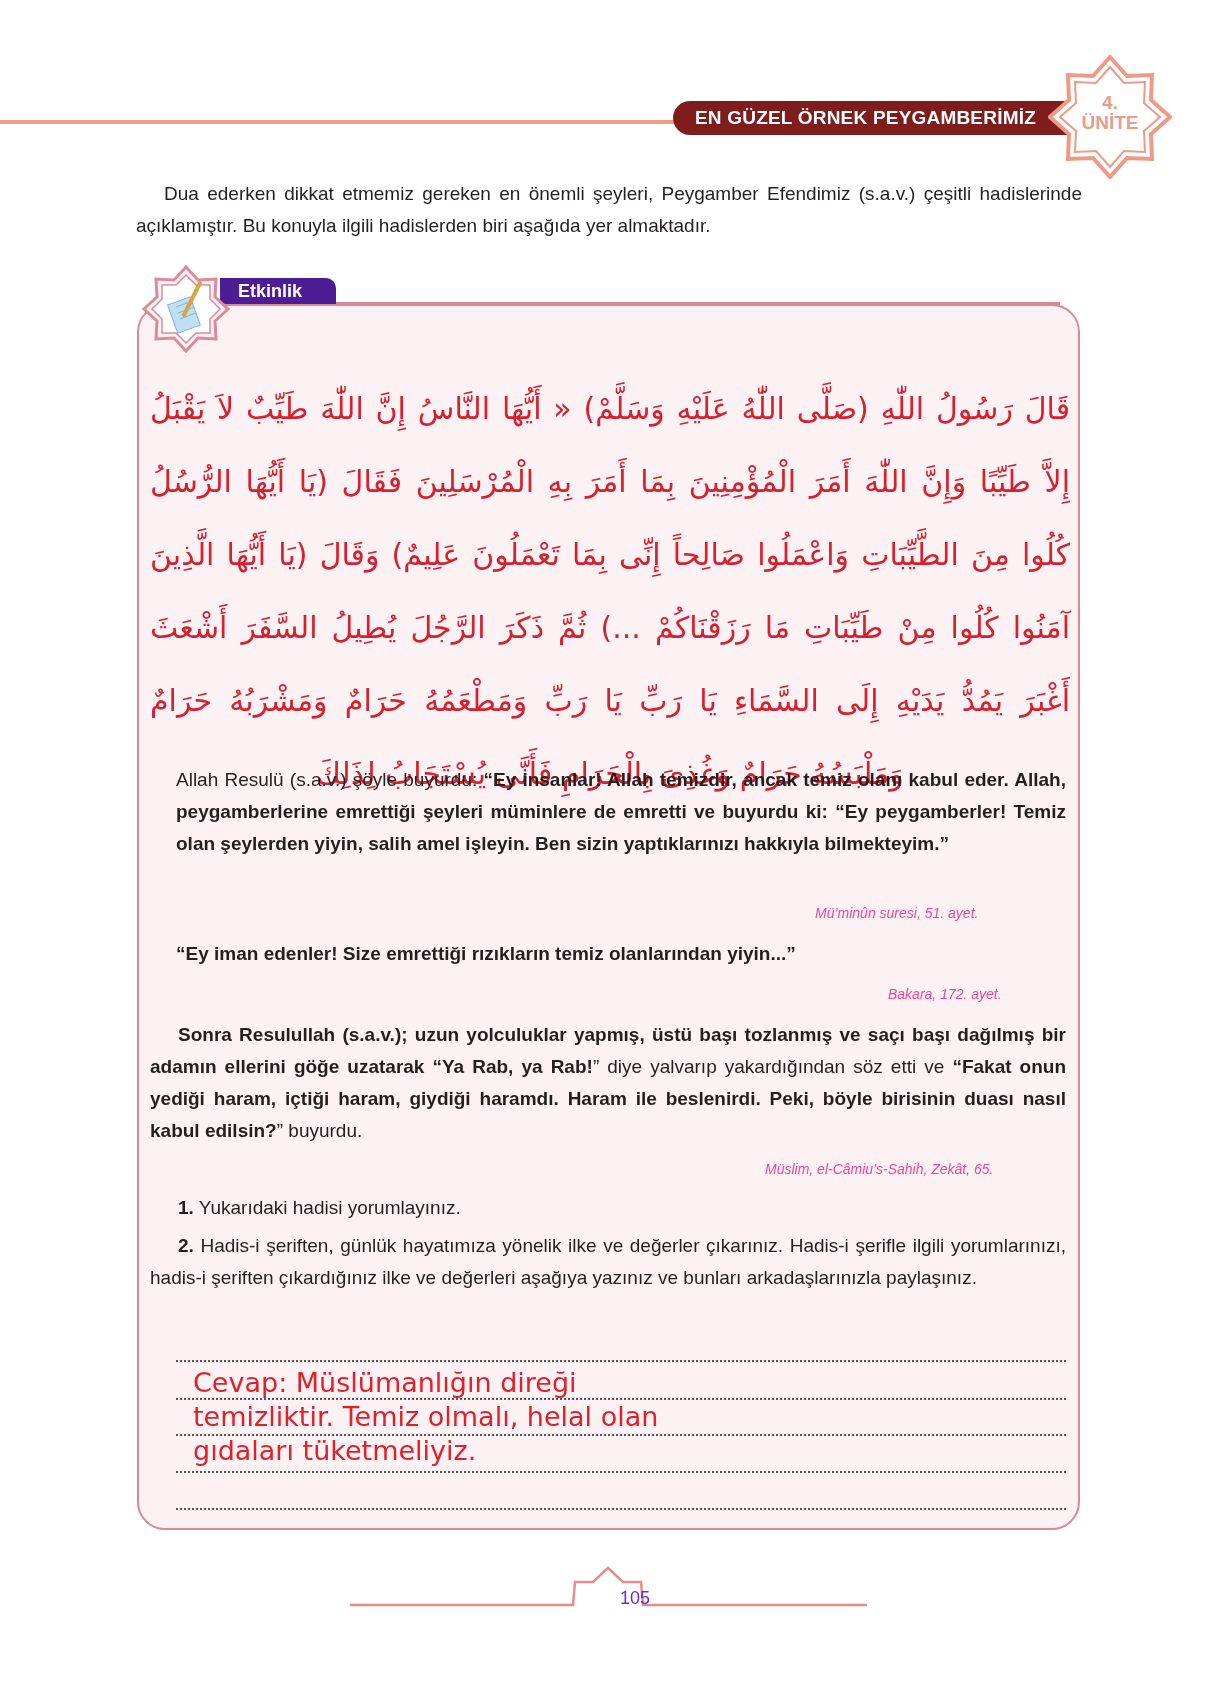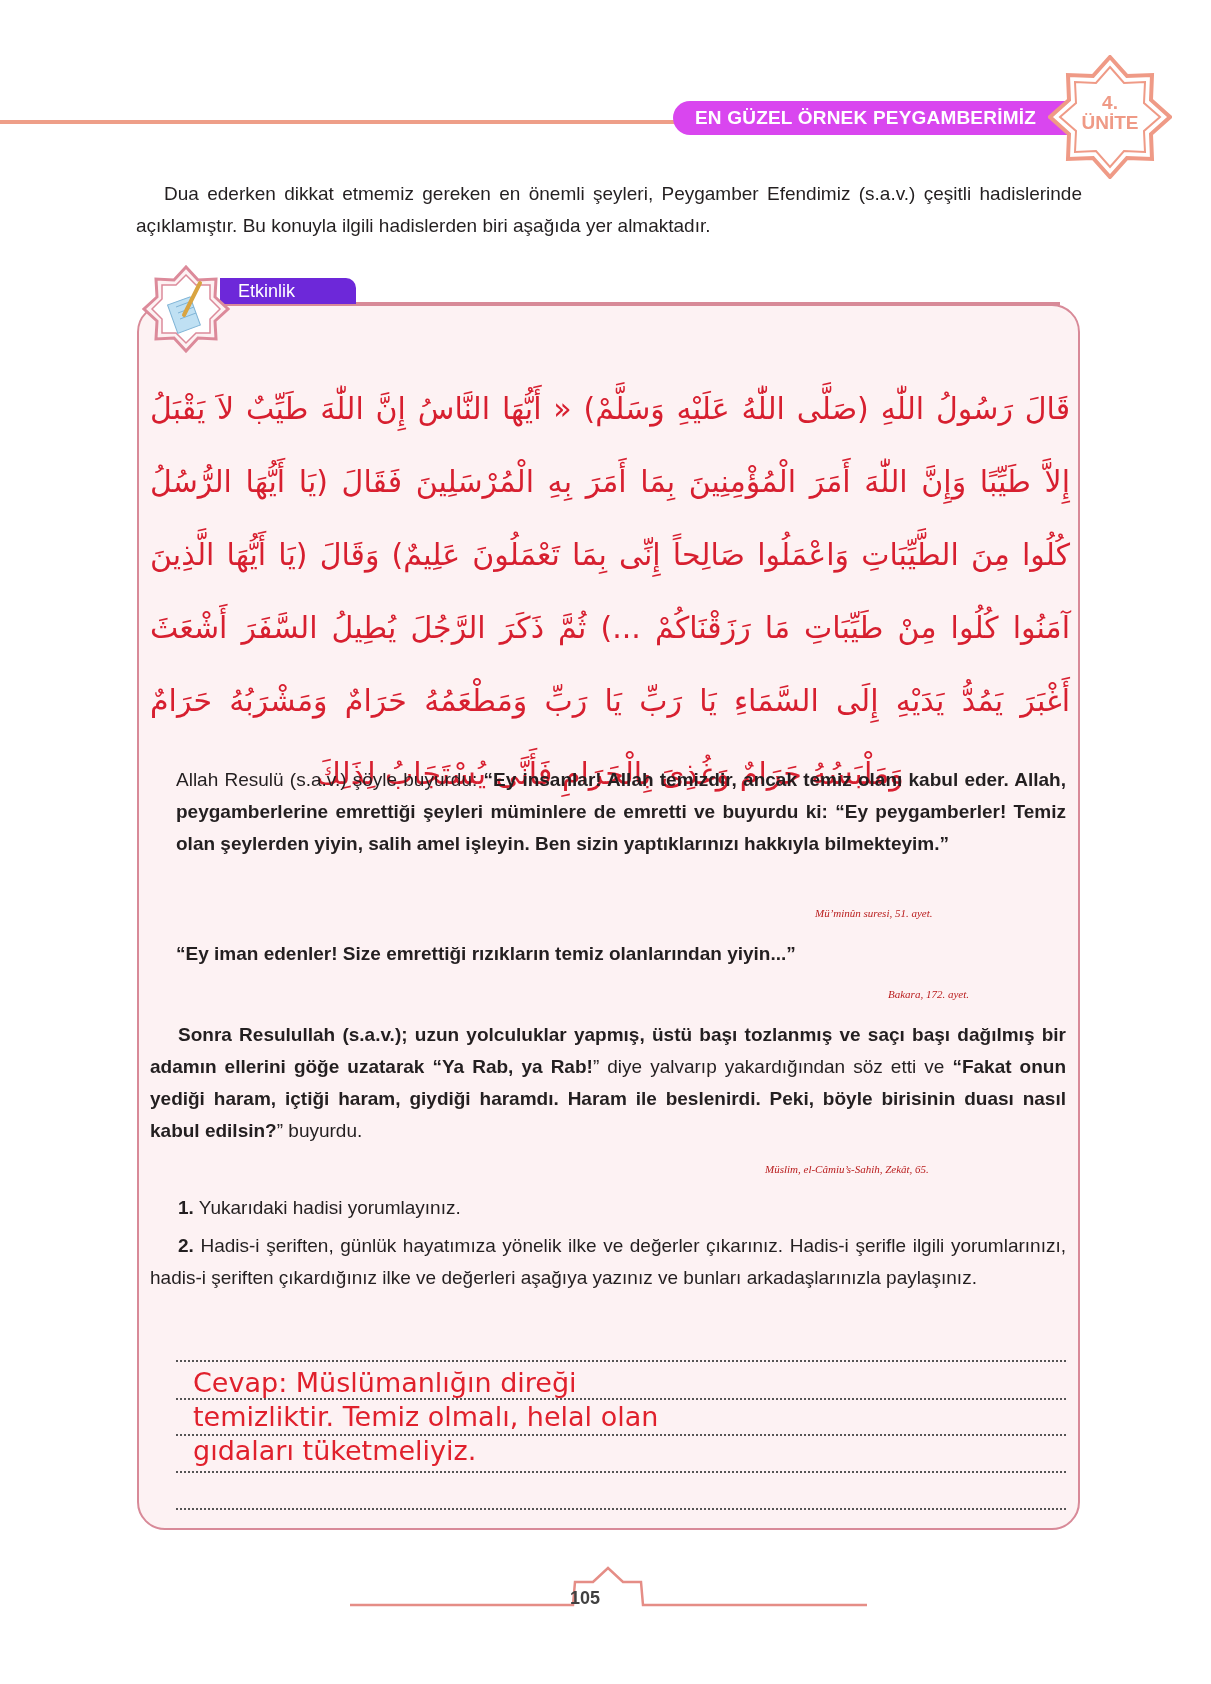--- a/index.html
+++ b/index.html
@@ -1,54 +1,54 @@
 <!DOCTYPE html>
 <html><head>
 <meta charset="utf-8">
 <style>
   * { box-sizing: border-box; margin: 0; padding: 0; }
   html, body { width: 1211px; height: 1684px; background: #ffffff; overflow: hidden; }
   body { position: relative; font-family: "Liberation Sans", sans-serif; color: #231f20; }
 
   .header-line { position: absolute; left: 0; top: 120px; width: 690px; height: 4px; background: #ee9e88; }
   .header-badge { position: absolute; left: 673px; top: 101px; width: 395px; height: 34px;
-    background: #d946ef; border-radius: 17px 0 0 17px; color: #fff; font-weight: bold;
+    background: #7f1d1d; border-radius: 17px 0 0 17px; color: #fff; font-weight: bold;
     font-size: 19px; line-height: 34px; padding-left: 22px; letter-spacing: 0.2px; }
   .unit-star { position: absolute; left: 1048px; top: 55px; width: 124px; height: 124px; }
   .unit-text { position: absolute; left: 1048px; top: 93px; width: 124px; text-align: center;
     color: #ef9a86; font-weight: bold; font-size: 19px; line-height: 20px; }
 
   .intro { position: absolute; left: 136px; top: 178px; width: 946px; font-size: 19px; line-height: 32px;
     text-align: justify; color: #231f20; }
   .intro .indent { display: inline-block; width: 28px; }
 
   .activity-box { position: absolute; left: 137px; top: 304px; width: 943px; height: 1226px;
     background: #fdf2f3; border: 2px solid #d88a98; border-radius: 28px; }
   .tab-line { position: absolute; left: 220px; top: 302px; width: 840px; height: 3px; background: #d88a98; }
-  .activity-tab { position: absolute; left: 220px; top: 278px; width: 136px; height: 26px;
-    background: #6d28d9; color: #fff; font-weight: normal; font-size: 18px; line-height: 26px;
+  .activity-tab { position: absolute; left: 220px; top: 278px; width: 116px; height: 26px;
+    background: #4c1d95; color: #fff; font-weight: bold; font-size: 18px; line-height: 26px;
     padding-left: 18px; border-radius: 0 10px 0 0; }
   .activity-star { position: absolute; left: 142px; top: 265px; width: 88px; height: 88px; }
 
   .arabic { position: absolute; left: 150px; top: 372px; width: 920px; direction: rtl;
     font-family: "DejaVu Sans", sans-serif; color: #d71f2f; font-size: 30px; line-height: 73px;
     text-align: justify; text-align-last: center; }
 
   .para { position: absolute; left: 176px; width: 890px; font-size: 19px; line-height: 32px;
     text-align: justify; }
   .para .b { font-weight: bold; }
-  .src { position: absolute; font-style: italic; font-size: 11px; line-height: 22px; color: #b91c1c; font-family: Liberation Serif, serif; }
+  .src { position: absolute; font-style: italic; font-size: 14px; line-height: 22px; color: #ec4899; }
 
   .dots { position: absolute; left: 176px; width: 890px; height: 0; border-top: 2px dotted #555; }
   .answer { position: absolute; left: 193px; top: 1366px; width: 520px; color: #e0202c;
     font-family: "DejaVu Sans", sans-serif; font-size: 27px; line-height: 34px; }
 
   .footer-svg { position: absolute; left: 345px; top: 1560px; width: 530px; height: 60px; }
-  .page-no { position: absolute; left: 570px; top: 1588px; width: 80px; text-align: left;
-    color: #404040; font-weight: bold; font-size: 18px; }
+  .page-no { position: absolute; left: 570px; top: 1588px; width: 80px; text-align: right;
+    color: #6d28d9; font-weight: normal; font-size: 18px; }
 </style>
 </head>
 <body>
 
 <div class="header-line"></div>
 <div class="header-badge">
   <span>EN GÜZEL ÖRNEK PEYGAMBERİMİZ</span>
 </div>
 <svg class="unit-star" viewBox="0 0 124 124">
   <g transform="translate(62,62)" fill="#ffffff" stroke="#ef9a86" stroke-width="4">

